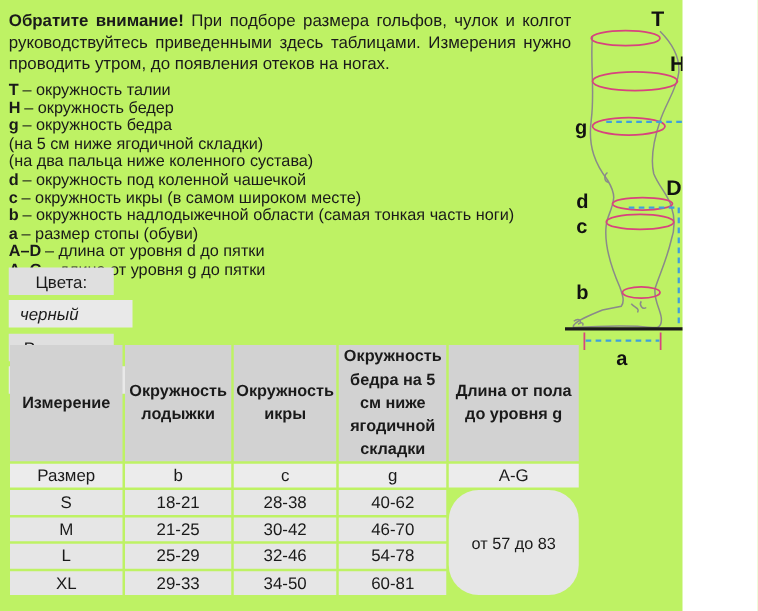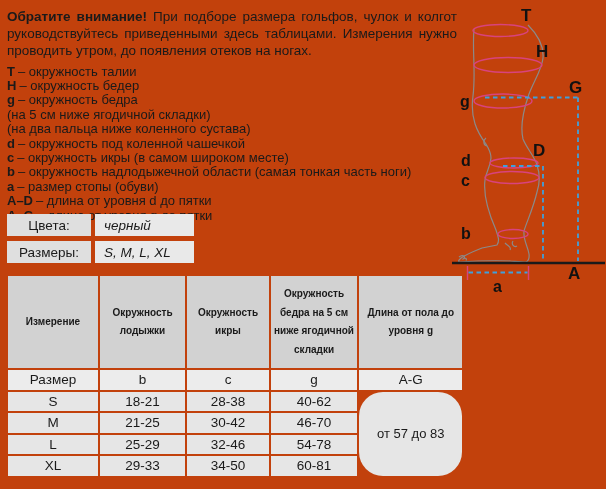--- a/index.html
+++ b/index.html
@@ -1,51 +1,51 @@
 <!DOCTYPE html>
 <html><head>
 <meta charset="utf-8">
 <style>
   html,body { margin:0; padding:0; background:#fff; }
   #canvas {
-    position:relative; width:606px; height:489px; background:#c2410c;
+    position:relative; width:546px; height:489px; background:#bef264;
     font-family:"Liberation Sans", sans-serif; color:#1a1a1a; overflow:hidden;
   }
 
   
   .text-block { position:absolute; left:7px; top:8px; width:450px; }
   .para-line { font-size:13.5px; line-height:17.2px; white-space:nowrap; }
   .para-line.justify { white-space:normal; text-align:justify; text-align-last:justify; }
   .bold { font-weight:bold; }
 
   
   .defs { margin-top:5px; }
   .def-line { font-size:13px; line-height:14.4px; }
   .def-term { font-weight:bold; margin-right:3px; }
   .def-term:empty { display:none; margin:0; }
 
   
   .attr-tables { position:absolute; left:7px; top:214px; }
-  .attr-row { display:flex; gap:4px; margin-bottom:5px; }
+  .attr-row { display:flex; gap:4px; margin-bottom:5px;flex-direction:column; }
   .attr-label {
     width:84px; height:22px; background:#dfdfdf;
     display:flex; align-items:center; justify-content:center; font-size:13.5px;
   }
   .attr-value {
     width:90px; height:22px; background:#e9e9e9;
     display:flex; align-items:center; padding-left:9px; font-size:13.5px;font-style:italic;
   }
 
   
   table.size-chart {
     position:absolute; left:6px; top:274px;
     border-collapse:separate; border-spacing:2.5px; table-layout:fixed;
   }
   table.size-chart th {
-    background:#d2d2d2; font-weight:bold; font-size:10px; line-height:18.5px;
+    background:#d2d2d2; font-weight:bold; font-size:13px; line-height:18.5px;
     text-align:center; vertical-align:middle; height:92px; padding:0 2px;
   }
   table.size-chart td {
     background:#e6e6e6; font-size:13.5px; text-align:center;
     vertical-align:middle; height:19.5px; padding:0 18px;
   }
   table.size-chart tr.param-row td { background:#ececec; }
   table.size-chart td.merged { white-space:nowrap; font-size:13px;border-radius:24px; }
 
   

